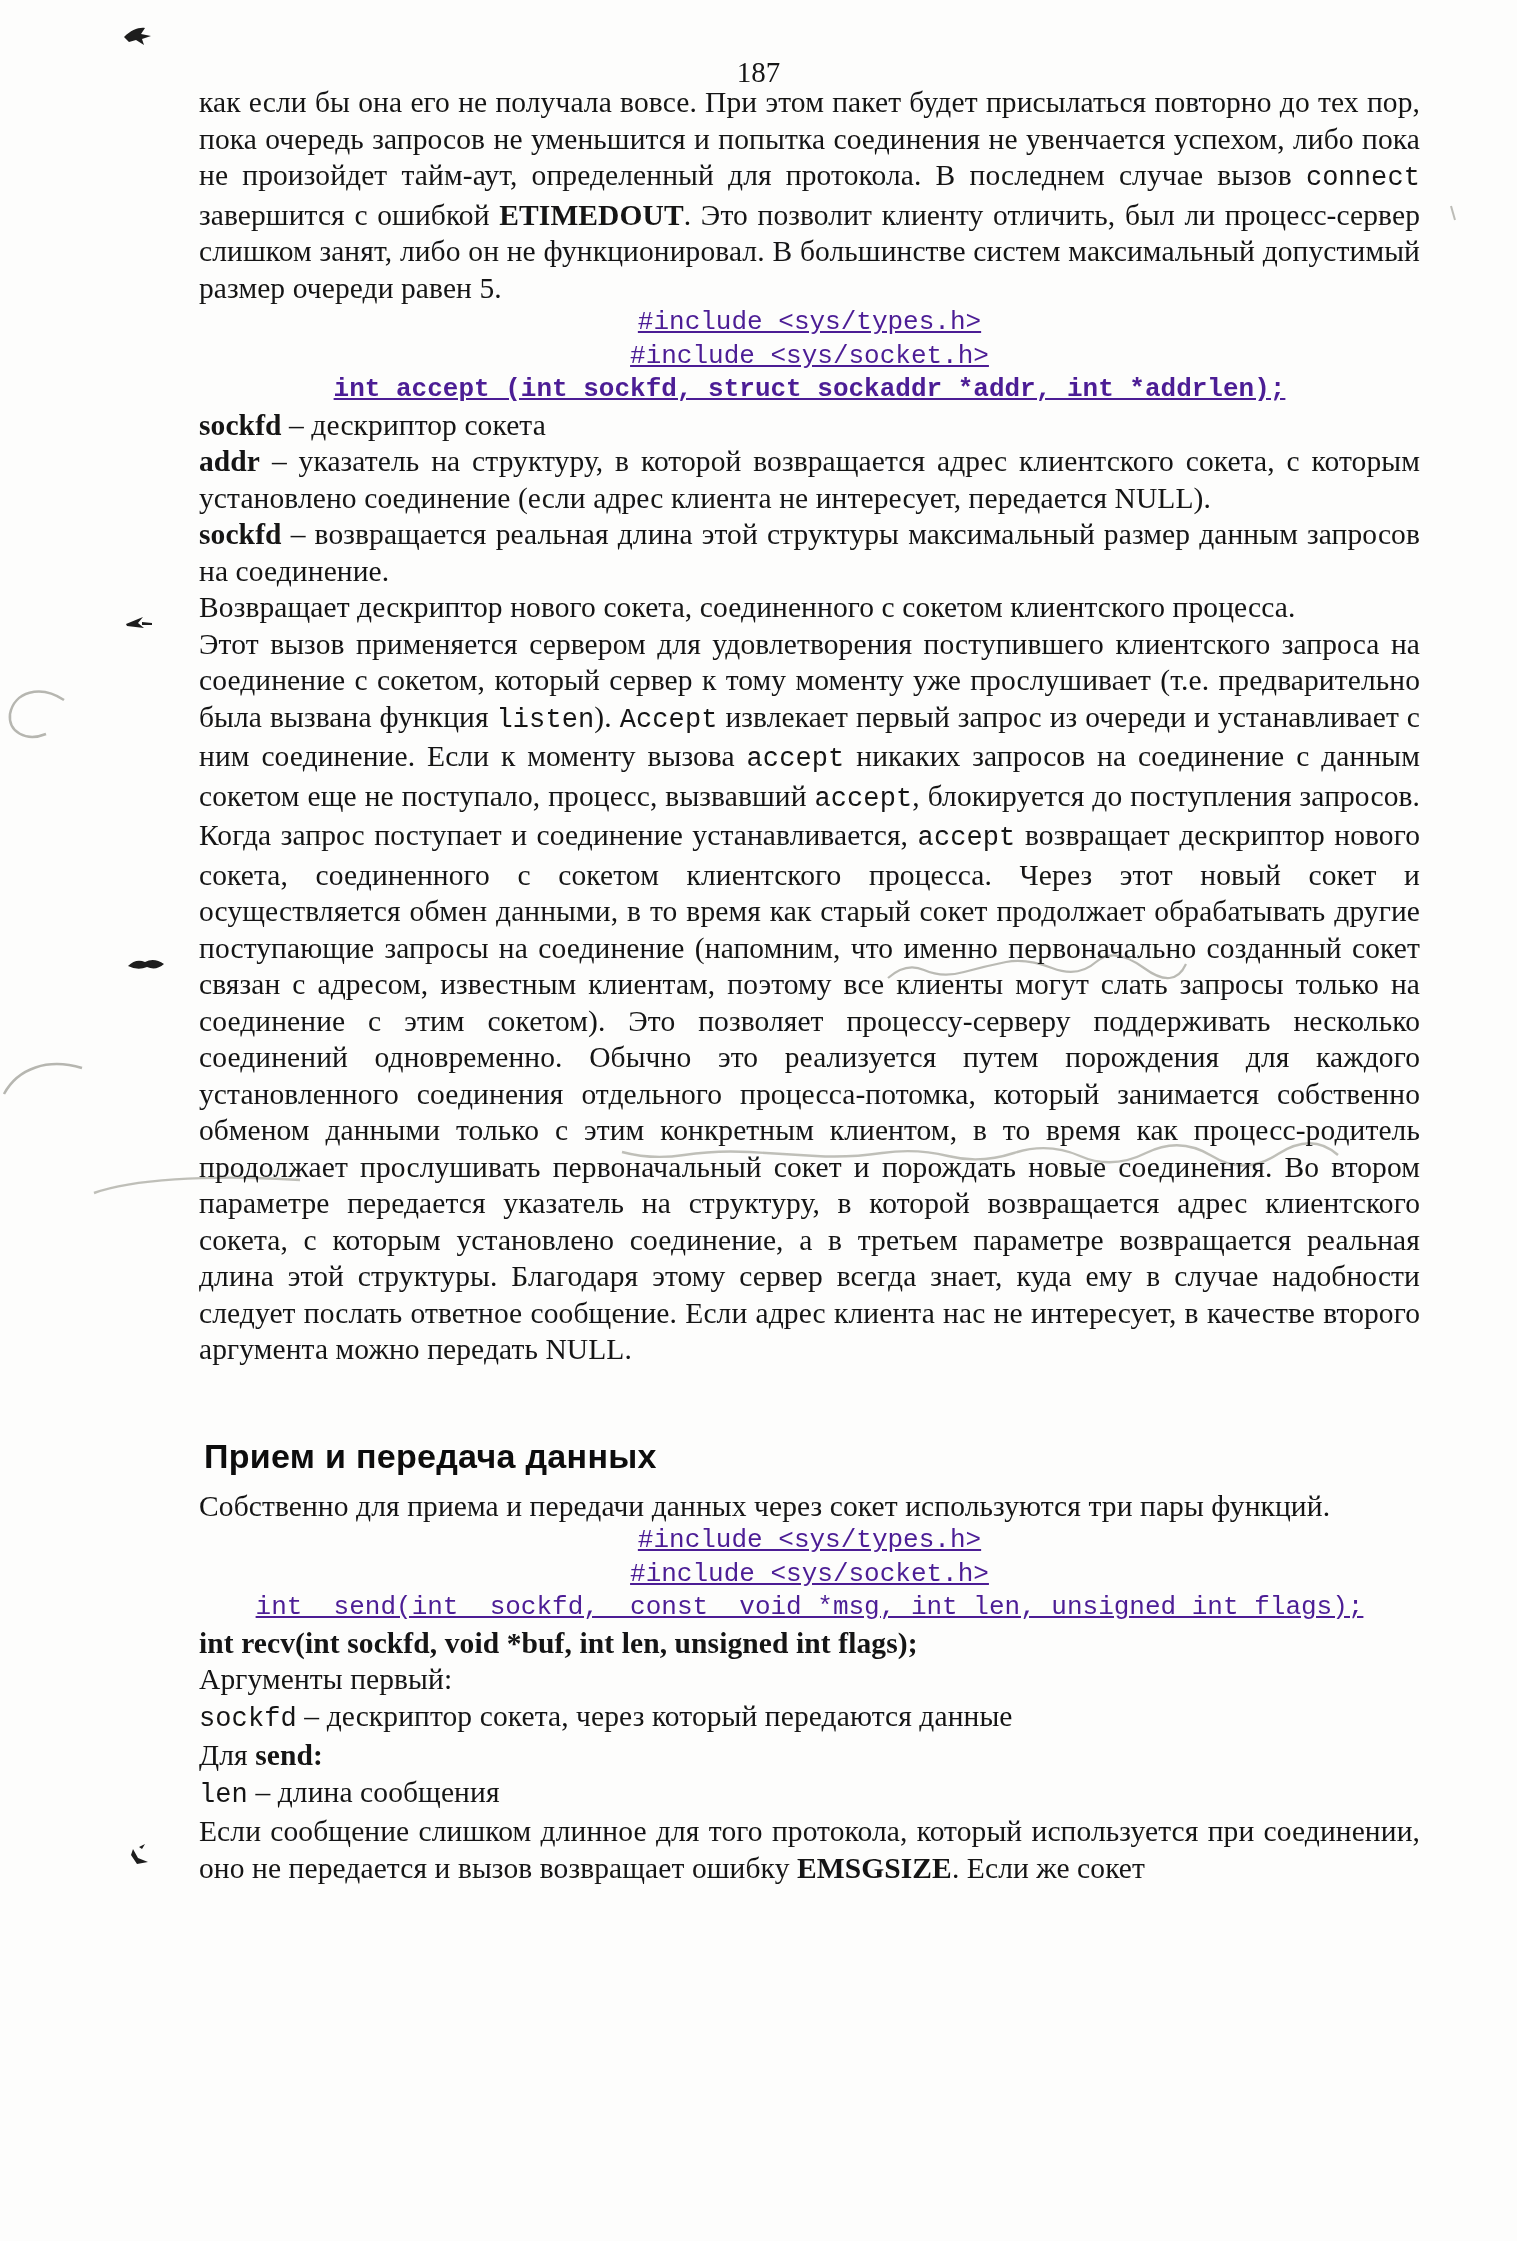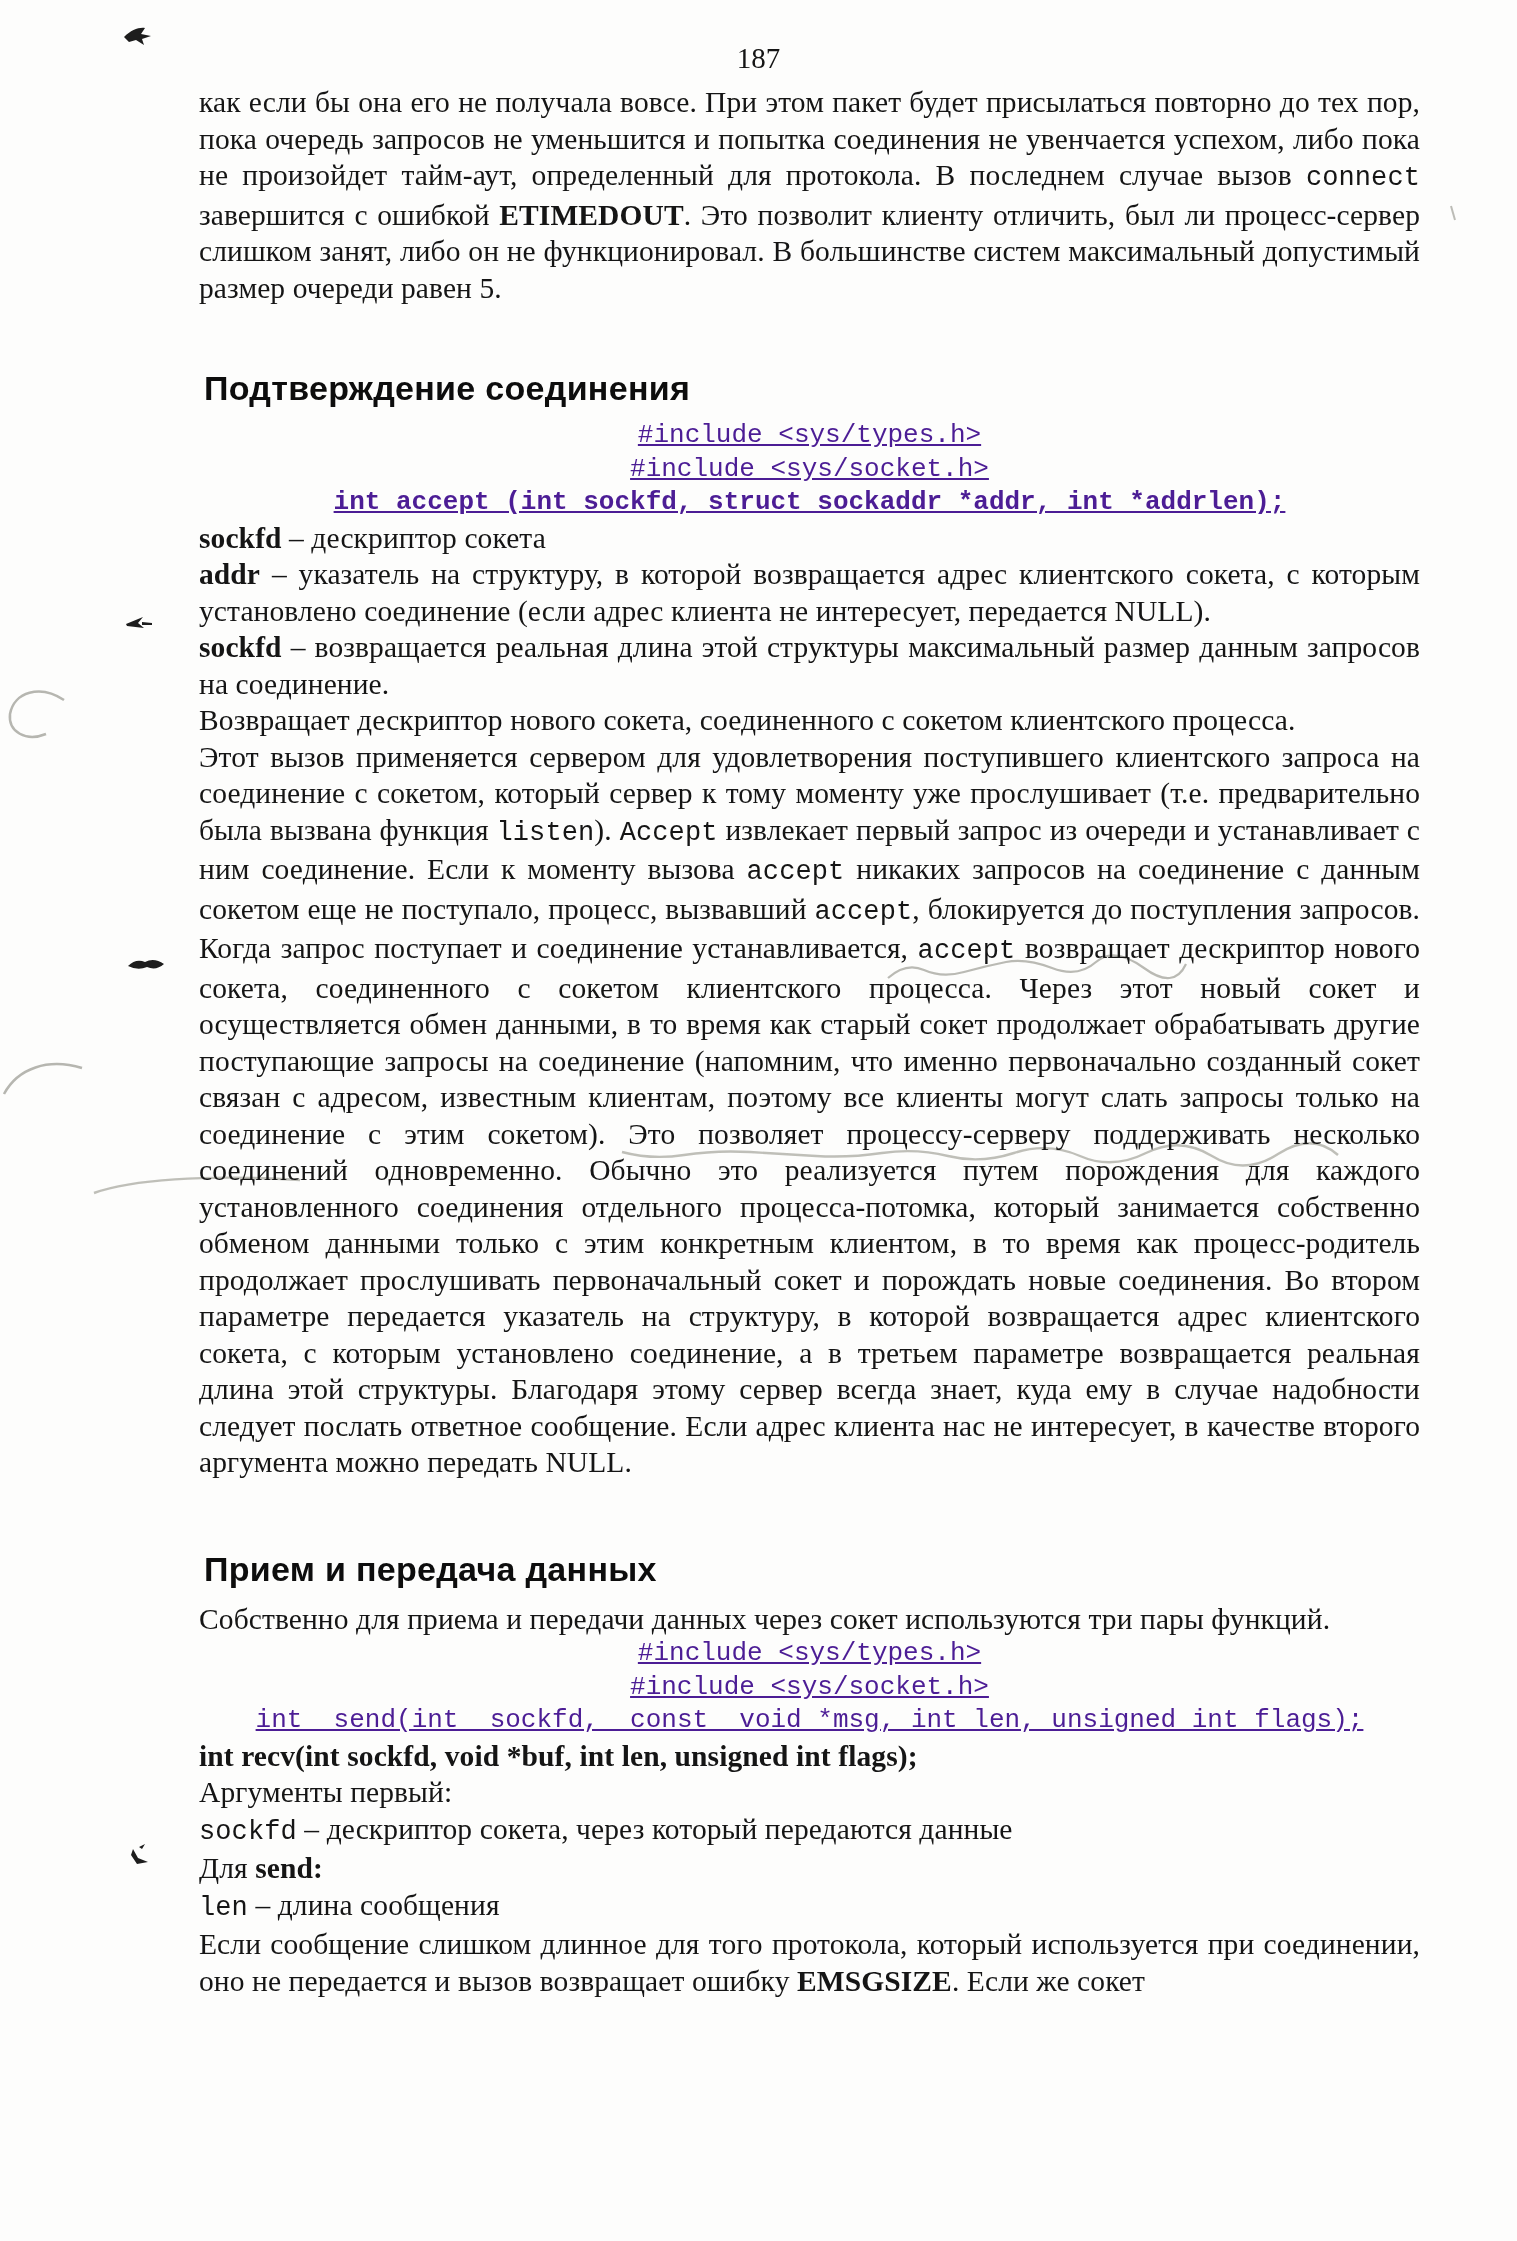--- a/index.html
+++ b/index.html
@@ -39,21 +39,21 @@
     color:#4c1d95;
     white-space:pre;
     text-align:center;
     text-decoration:underline;
   }
   .plain{}
   .bold{font-weight:bold;}
   .mono{font-family:"Liberation Mono", monospace;font-size:27px;}
   .monobold{font-family:"Liberation Mono", monospace;font-size:27px;font-weight:normal;}
   .page-number{
-    margin-top:40px;
+    margin-top:54px;
     font:29px/36px "Liberation Serif", serif;
     text-align:center;
     color:#151515;
   }
   .overlay{
     position:absolute;left:0;top:0;
     pointer-events:none;
   }
 </style>
 </head>
@@ -79,21 +79,20 @@
 
     <path data-name="pencil-squiggle" stroke="#a9a9a1" stroke-width="2.2" fill="none" opacity="0.8" d="M888,978 q18,-16 36,-8 t 40,2 t 42,-10 t 46,6 t 44,-6 t 48,6 t 42,-4"></path>
 
     <path data-name="pencil-underline-long" stroke="#a9a9a1" stroke-width="2.4" fill="none" opacity="0.75" d="M622,1152 q30,8 62,3 t 66,-3 t 66,4 t 66,-3 t 66,3 t 66,-3 t 66,3 t 66,-3 t 66,3 t 66,-2 t 60,1"></path>
 
     <path data-name="pencil-underline-short" stroke="#a9a9a1" stroke-width="2.4" fill="none" opacity="0.75" d="M94,1193 C 130,1180 205,1174 300,1180"></path>
   </svg>
 
   <div class="content" id="content" data-name="page-content">
       <p class="para" data-name="para-intro"><span class="plain" data-name="text-run-plain">как если бы она его не получала вовсе. При этом пакет будет присылаться повторно до тех пор, пока очередь запросов не уменьшится и попытка соединения не увенчается успехом, либо пока не произойдет тайм-аут, определенный для протокола. В последнем случае вызов </span><span class="mono" data-name="text-run-mono">connect</span><span class="plain" data-name="text-run-plain"> завершится с ошибкой </span><span class="bold" data-name="text-run-bold">ETIMEDOUT</span><span class="plain" data-name="text-run-plain">. Это позволит клиенту отличить, был ли процесс-сервер слишком занят, либо он не функционировал. В большинстве систем максимальный допустимый размер очереди равен 5.</span></p>
-      <h2 class="heading" data-name="heading-confirm"><span class="plain" data-name="text-run-plain">Подтверждение соединения</span></h2>
       <div class="code" data-name="code-accept">
         <div class="code-line" data-name="code-line"><span class="plain" data-name="text-run-plain">#include &lt;sys/types.h&gt;</span></div>
         <div class="code-line" data-name="code-line"><span class="plain" data-name="text-run-plain">#include &lt;sys/socket.h&gt;</span></div>
         <div class="code-line" data-name="code-line"><span class="bold" data-name="text-run-bold">int accept (int sockfd, struct sockaddr *addr, int *addrlen);</span></div>
       </div>
       <p class="para" data-name="def-sockfd"><span class="bold" data-name="text-run-bold">sockfd</span><span class="plain" data-name="text-run-plain"> – дескриптор сокета</span></p>
       <p class="para" data-name="def-addr"><span class="bold" data-name="text-run-bold">addr</span><span class="plain" data-name="text-run-plain"> – указатель на структуру, в которой возвращается адрес клиентского сокета, с которым установлено соединение (если адрес клиента не интересует, передается NULL).</span></p>
       <p class="para" data-name="def-addrlen"><span class="bold" data-name="text-run-bold">sockfd</span><span class="plain" data-name="text-run-plain"> – возвращается реальная длина этой структуры максимальный размер данным запросов на соединение.</span></p>
       <p class="para" data-name="para-returns"><span class="plain" data-name="text-run-plain">Возвращает дескриптор нового сокета, соединенного с сокетом клиентского процесса.</span></p>
       <p class="para" data-name="para-accept-main"><span class="plain" data-name="text-run-plain">Этот вызов применяется сервером для удовлетворения поступившего клиентского запроса на соединение с сокетом, который сервер к тому моменту уже прослушивает (т.е. предварительно была вызвана функция </span><span class="monobold" data-name="text-run-monobold">listen</span><span class="plain" data-name="text-run-plain">). </span><span class="monobold" data-name="text-run-monobold">Accept</span><span class="plain" data-name="text-run-plain"> извлекает первый запрос из очереди и устанавливает с ним соединение. Если к моменту вызова </span><span class="monobold" data-name="text-run-monobold">accept</span><span class="plain" data-name="text-run-plain"> никаких запросов на соединение с данным сокетом еще не поступало, процесс, вызвавший </span><span class="monobold" data-name="text-run-monobold">accept</span><span class="plain" data-name="text-run-plain">, блокируется до поступления запросов. Когда запрос поступает и соединение устанавливается, </span><span class="monobold" data-name="text-run-monobold">accept</span><span class="plain" data-name="text-run-plain"> возвращает дескриптор нового сокета, соединенного с сокетом клиентского процесса. Через этот новый сокет и осуществляется обмен данными, в то время как старый сокет продолжает обрабатывать другие поступающие запросы на соединение (напомним, что именно первоначально созданный сокет связан с адресом, известным клиентам, поэтому все клиенты могут слать запросы только на соединение с этим сокетом). Это позволяет процессу-серверу поддерживать несколько соединений одновременно. Обычно это реализуется путем порождения для каждого установленного соединения отдельного процесса-потомка, который занимается собственно обменом данными только с этим конкретным клиентом, в то время как процесс-родитель продолжает прослушивать первоначальный сокет и порождать новые соединения. Во втором параметре передается указатель на структуру, в которой возвращается адрес клиентского сокета, с которым установлено соединение, а в третьем параметре возвращается реальная длина этой структуры. Благодаря этому сервер всегда знает, куда ему в случае надобности следует послать ответное сообщение. Если адрес клиента нас не интересует, в качестве второго аргумента можно передать NULL.</span></p>

